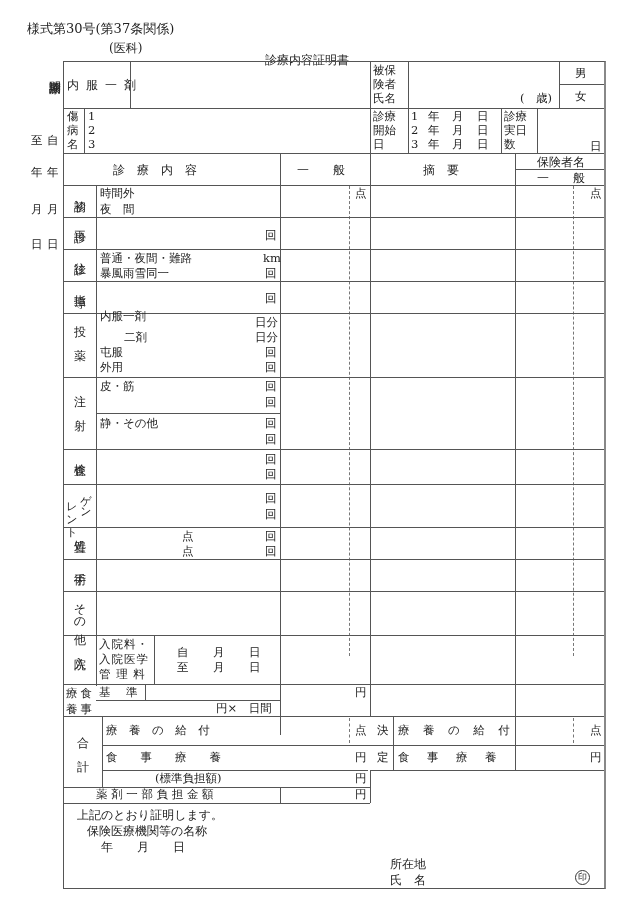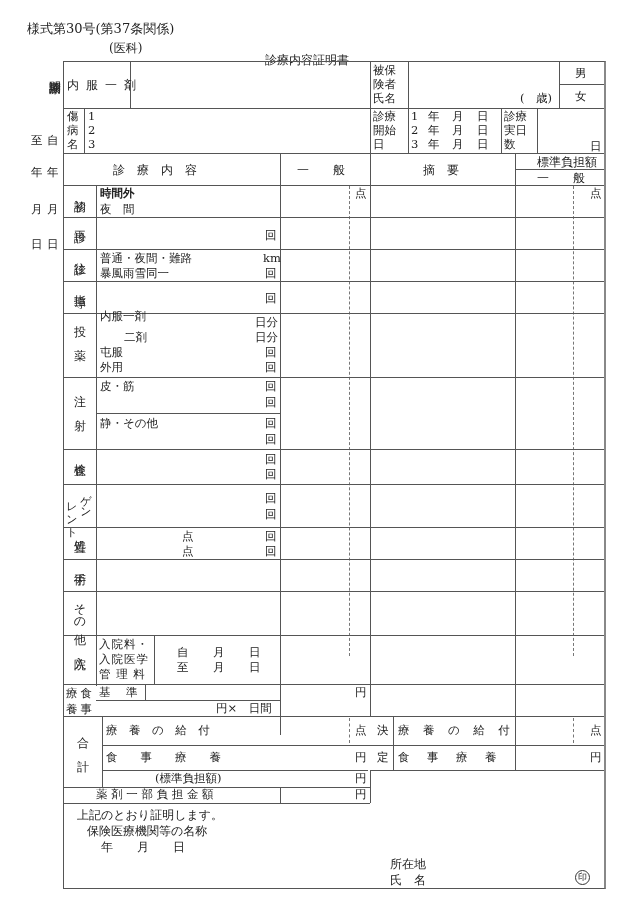--- a/index.html
+++ b/index.html
@@ -92,21 +92,21 @@
 <div class="vl" style="left:370px;top:153px;height:563px;"></div>
 <div class="vl" style="left:515px;top:153px;height:617px;"></div>
 <div class="vd" style="left:349px;top:186px;height:470px;"></div>
 <div class="vd" style="left:573px;top:186px;height:470px;"></div>
 <div class="vd" style="left:349px;top:718px;height:25px;"></div>
 <div class="vd" style="left:573px;top:718px;height:25px;"></div>
 
 <div class="t" style="left:113px;top:164px;font-size:12px;">診　療　内　容</div>
 <div class="t" style="left:297px;top:164px;font-size:12px;">一　　般</div>
 <div class="t" style="left:423px;top:164px;font-size:12px;">摘　要</div>
-<div class="t" style="left:537px;top:156px;font-size:12px;">標準負担額</div>
+<div class="t" style="left:537px;top:156px;font-size:12px;">保険者名</div>
 <div class="t" style="left:537px;top:172px;font-size:12px;">一　　般</div>
 
 <div class="vl" style="left:96px;top:185px;height:501px;"></div>
 
 <div class="hl" style="left:63px;top:217px;width:541px;"></div>
 <div class="hl" style="left:63px;top:249px;width:541px;"></div>
 <div class="hl" style="left:63px;top:281px;width:541px;"></div>
 <div class="hl" style="left:63px;top:313px;width:541px;"></div>
 <div class="hl" style="left:63px;top:377px;width:541px;"></div>
 <div class="hl" style="left:96px;top:413px;width:184px;"></div>
@@ -119,21 +119,21 @@
 <div class="hl" style="left:63px;top:684px;width:541px;"></div>
 <div class="hl" style="left:96px;top:700px;width:184px;"></div>
 <div class="hl" style="left:63px;top:716px;width:541px;"></div>
 <div class="hl" style="left:102px;top:745px;width:502px;"></div>
 <div class="hl" style="left:102px;top:770px;width:266px;"></div>
 <div class="hl" style="left:370px;top:770px;width:234px;"></div>
 <div class="hl" style="left:63px;top:787px;width:307px;"></div>
 <div class="hl" style="left:63px;top:803px;width:307px;"></div>
 
 <div class="vt" style="left:74px;top:190px;">初診</div>
-<div class="t" style="left:100px;top:188px;font-weight:bold;">時間外</div>
+<div class="t" style="left:100px;top:188px;">時間外</div>
 <div class="t" style="left:100px;top:204px;">夜　間</div>
 <div class="t" style="left:355px;top:188px;">点</div>
 <div class="t" style="left:590px;top:188px;">点</div>
 <div class="a" style="left:281px;top:186px;width:88px;height:30px;"></div>
 
 <div class="vt" style="left:74px;top:221px;">再診</div>
 <div class="t" style="left:265px;top:230px;">回</div>
 <div class="a" style="left:281px;top:218px;width:88px;height:30px;"></div>
 
 <div class="vt" style="left:74px;top:253px;">往診</div>

